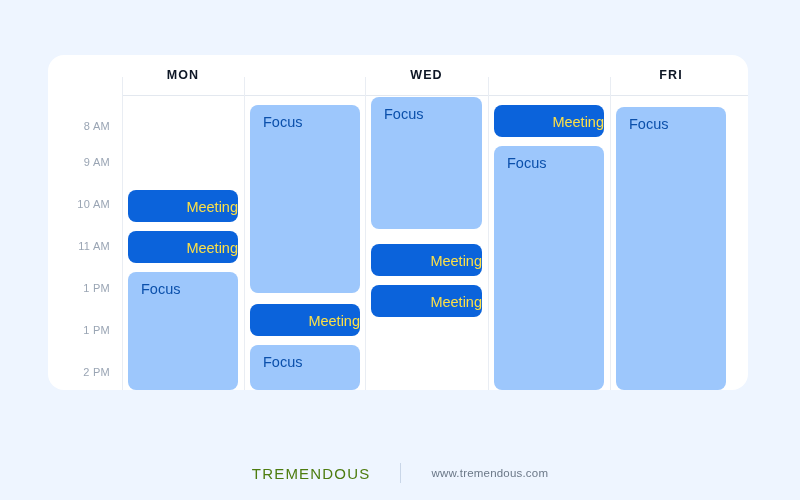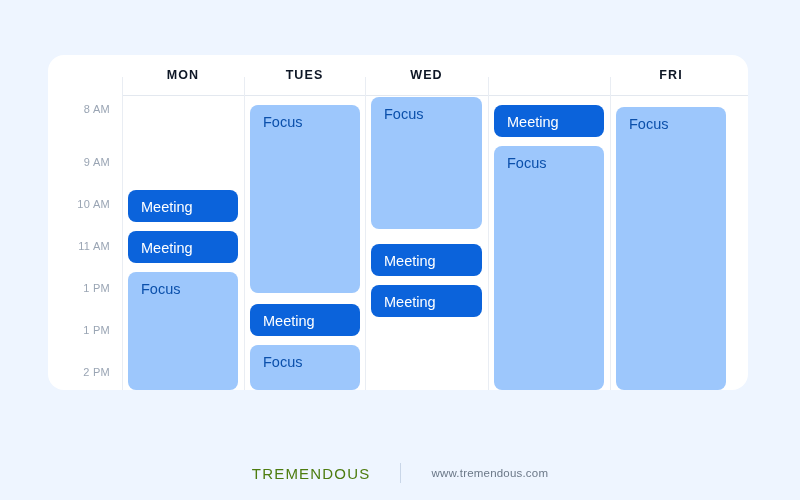--- a/index.html
+++ b/index.html
@@ -92,21 +92,21 @@
   .event .event-label {
     display: block;
     line-height: 17px;
     padding-top: 9px;
     white-space: nowrap;
   }
 
   .event.meeting {
     background: #0b63db;
   }
-  .event.meeting .event-label { color: #ffffff; }
+  .event.meeting .event-label { color: #fde047; text-align: right; }
 
   .event.focus {
     background: #9dc7fc;
   }
   .event.focus .event-label { color: #0b50ab; }
 
   
   #footer {
     position: absolute;
     left: 0;
@@ -138,34 +138,33 @@
     letter-spacing: 0.2px;
   }
 </style>
 </head>
 <body>
 
 <div id="calendar-card">
 
   <div id="day-header">
     <div class="day-head" style="left:74px;  width:122px;">MON</div>
-    <div class="day-head" style="left:196px; width:121px;">TUES</div>
     <div class="day-head" style="left:317px; width:123px;">WED</div>
     <div class="day-head" style="left:562px; width:122px;text-align:center;">FRI</div>
   </div>
 
   <div id="header-rule"></div>
 
   <div class="col-divider" style="left:74px;"></div>
   <div class="col-divider" style="left:196px;"></div>
   <div class="col-divider" style="left:317px;"></div>
   <div class="col-divider" style="left:440px;"></div>
   <div class="col-divider" style="left:562px;"></div>
 
-  <div class="time-label" style="top:54px;">8 AM</div>
+  <div class="time-label" style="top:71px;">8 AM</div>
   <div class="time-label" style="top:107px;">9 AM</div>
   <div class="time-label" style="top:149px;">10 AM</div>
   <div class="time-label" style="top:191px;">11 AM</div>
   <div class="time-label" style="top:233px;">1 PM</div>
   <div class="time-label" style="top:275px;">1 PM</div>
   <div class="time-label" style="top:317px;">2 PM</div>
 
   <div class="event meeting" style="left:80px; top:135px; width:110px; height:32px;">
     <span class="event-label">Meeting</span>
   </div>

